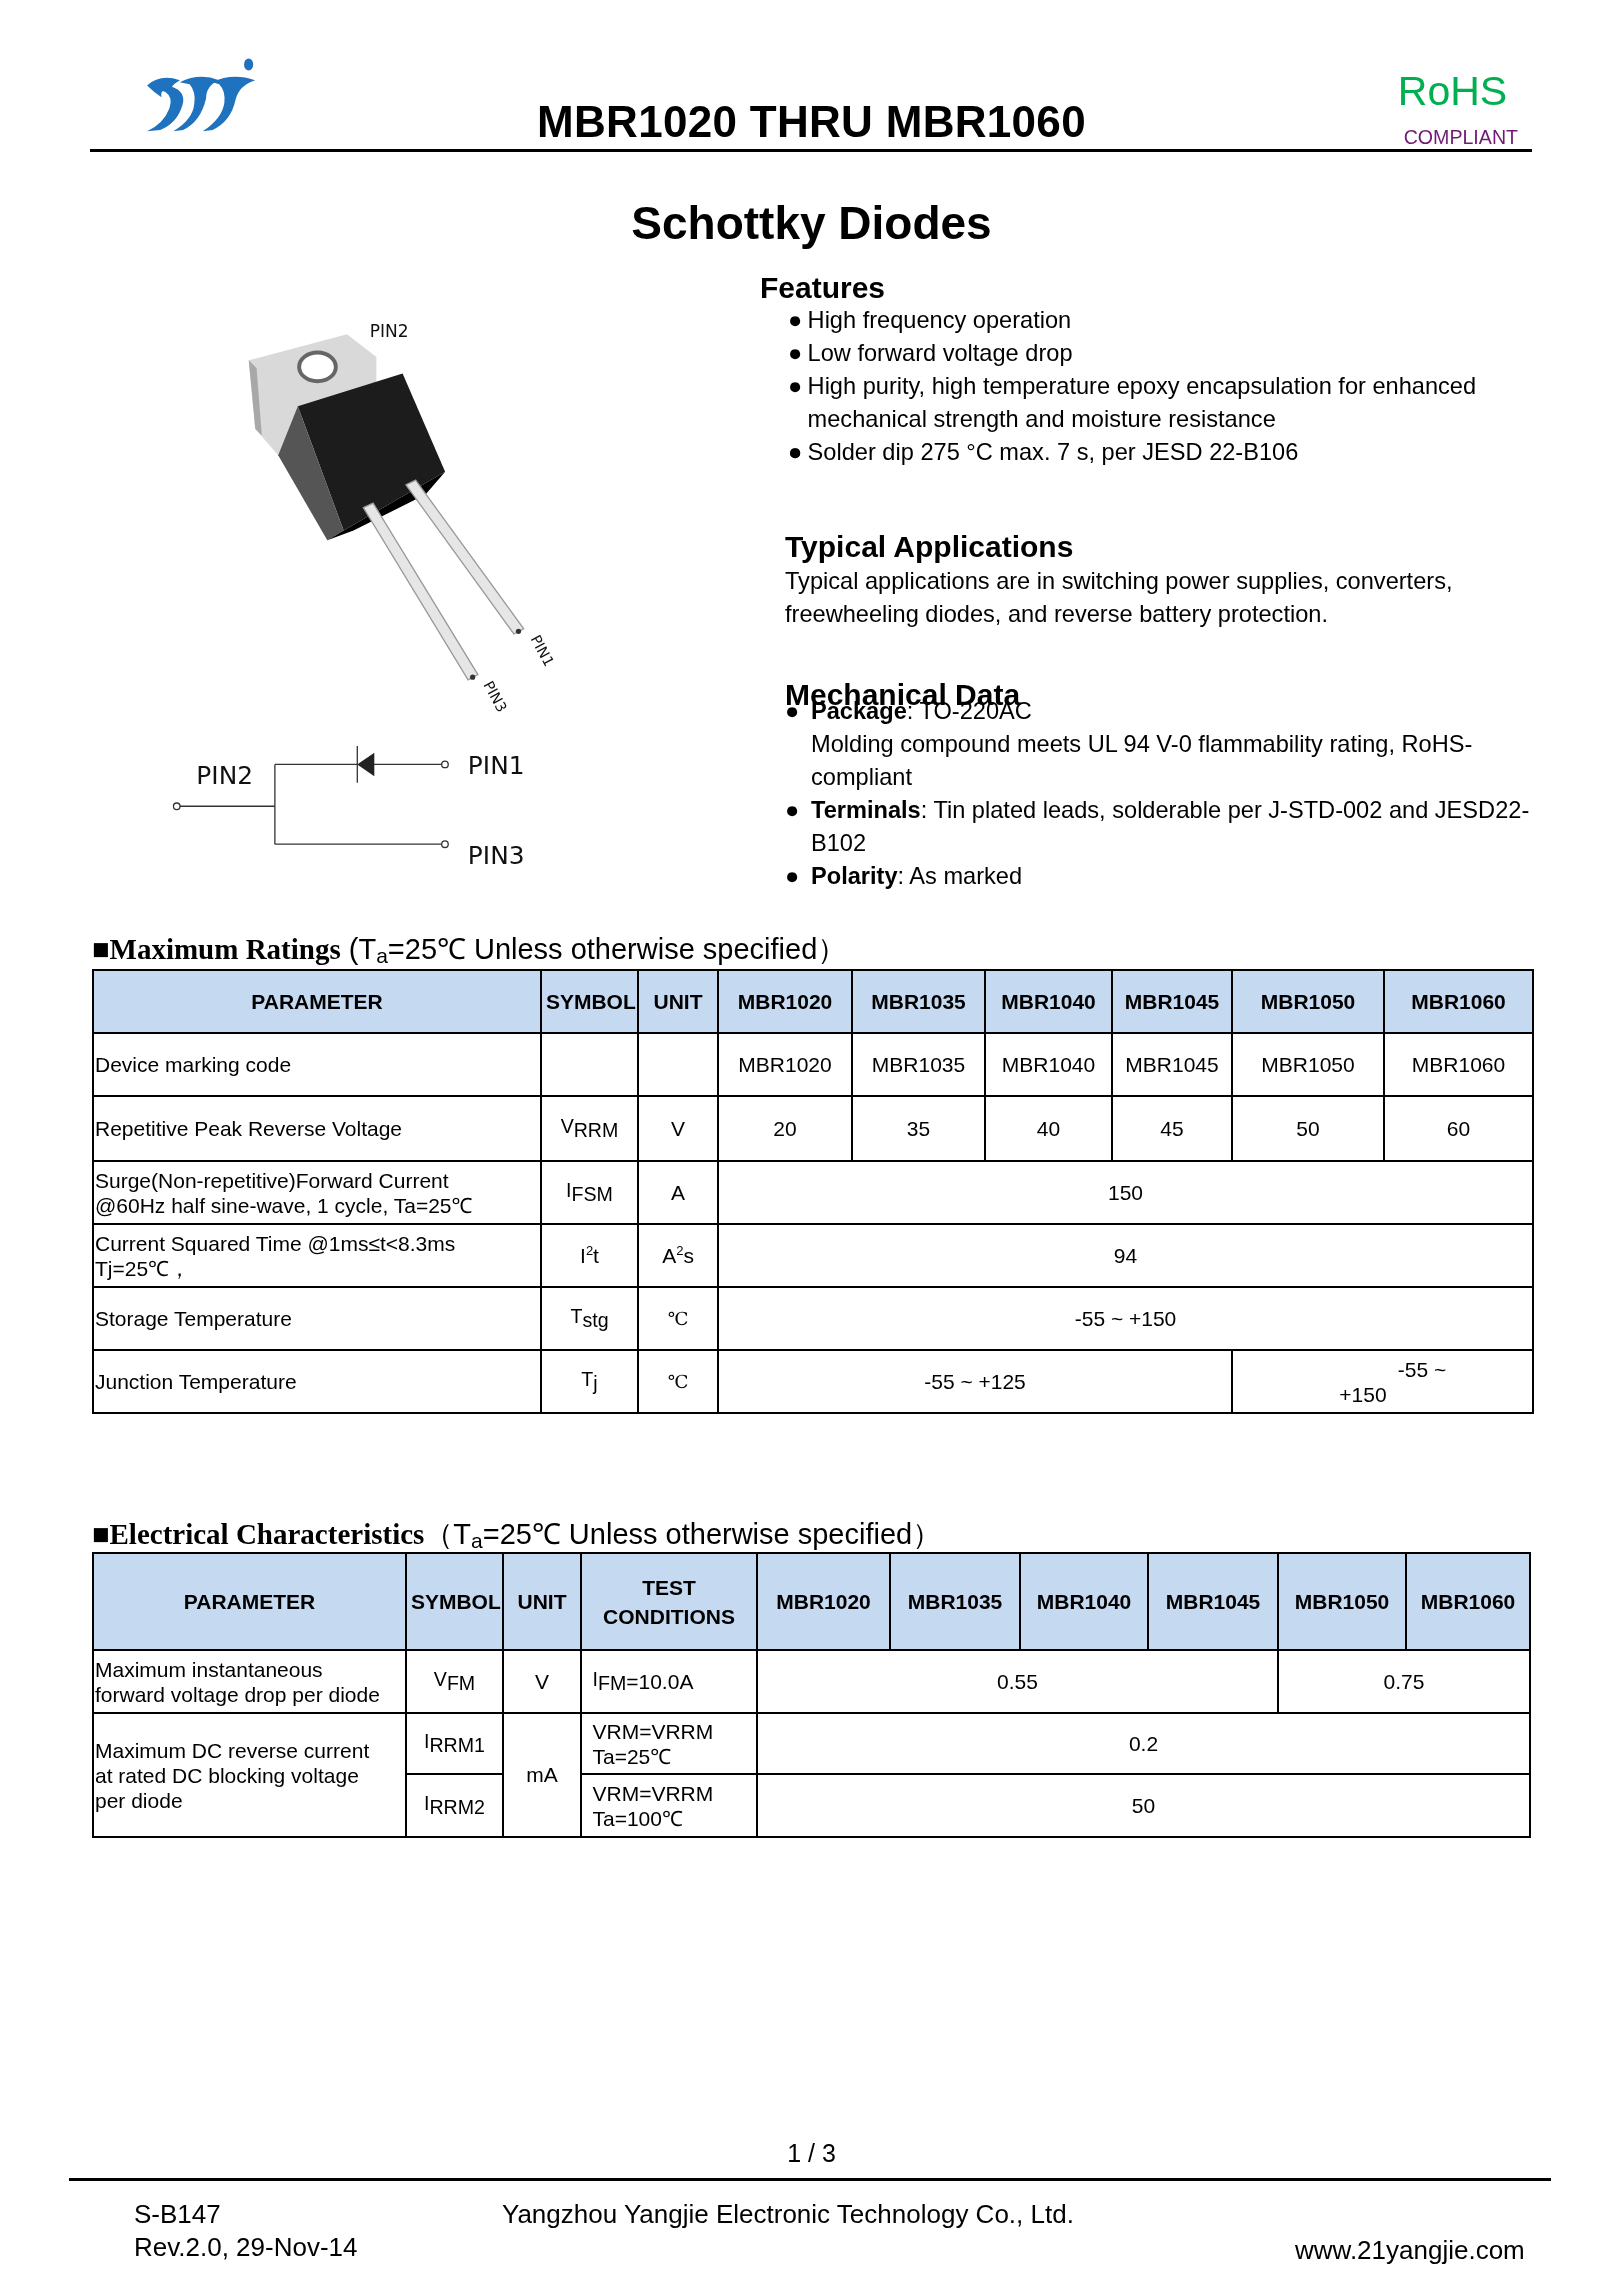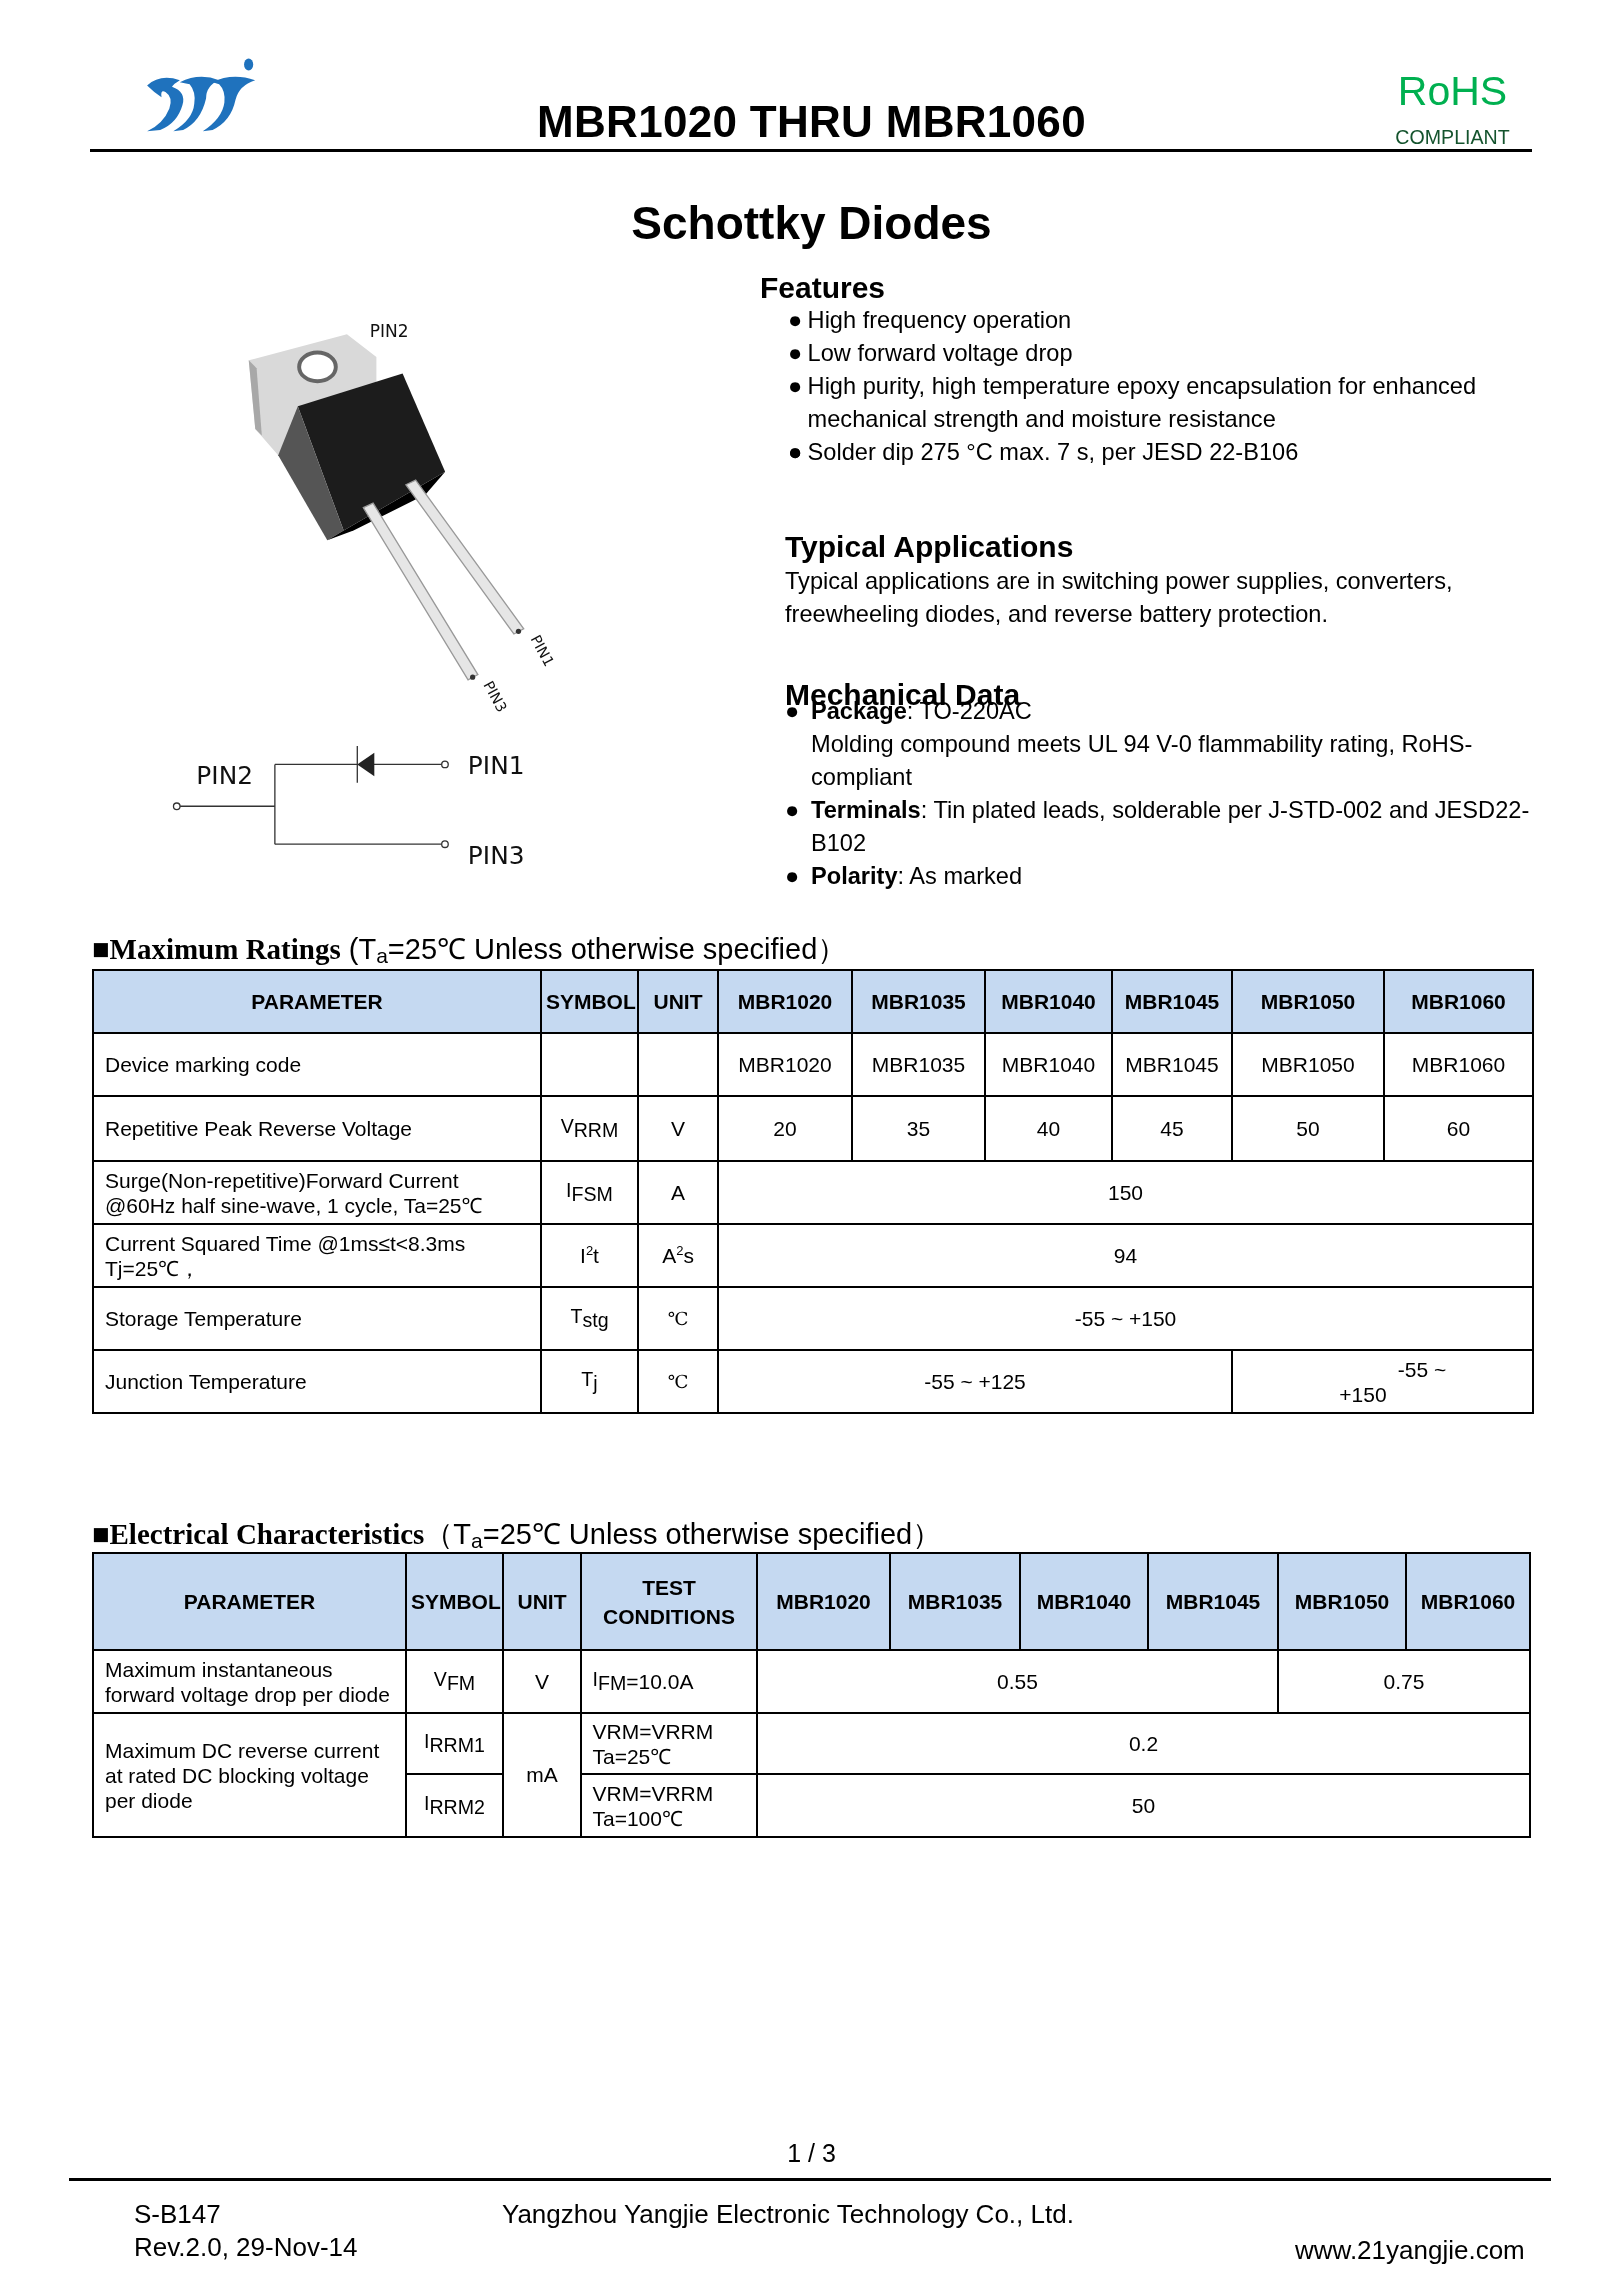--- a/index.html
+++ b/index.html
@@ -2,21 +2,21 @@
 <html style="font-size:10.5px"><head>
 <meta charset="utf-8">
 <style>
   html, body { margin:0; padding:0; background:#fff; }
   body { width:1623px; height:2295px; position:relative; overflow:hidden;
          font-family:"Liberation Sans", sans-serif; color:#000; }
   .abs { position:absolute; }
   #logo { left:134px; top:46px; width:131px; height:92px; }
   #doc-title { left:0; width:1623px; top:97px; text-align:center; font-weight:bold; font-size:44px; letter-spacing:0.3px; }
   #rohs { left:1387px; top:68px; width:131px; text-align:center; color:#00b050; font-size:41px; }
-  #rohs-sub { left:1387px; top:126px; width:131px; text-align:center; color:#14532d; font-size:19.6px; }
+  #rohs-sub { left:1387px; top:126px; width:131px; text-align:right; color:#701a75; font-size:19.6px; }
   #header-rule { left:90px; top:149px; width:1442px; height:3.3px; background:#000; }
   #subtitle { left:0; width:1623px; top:196px; text-align:center; font-weight:bold; font-size:46px; }
 
   .sec-h { font-weight:bold; font-size:30px; }
   .body-t { font-size:23.6px; line-height:33px; }
   #features-h { left:760px; top:271px;text-align:right; }
   #features-list { left:788px; top:304px; margin:0; padding:0; list-style:none; width:752px; }
   #features-list li { position:relative; padding-left:19.6px; }
   #features-list li .bul { position:absolute; left:0; }
   #apps-h { left:785px; top:530px; }
@@ -32,21 +32,21 @@
 
   .tbl-title { font-size:29px; white-space:nowrap; }
   .tbl-title b { font-weight:bold;font-family:Liberation Serif, serif; }
   .tbl-title .sub { font-size:21px; vertical-align:-3.9px; }
   #mr-title { left:92px; top:928px; }
   #ec-title { left:92px; top:1513px; }
 
   table.dt { position:absolute; border-collapse:collapse; table-layout:fixed; font-size:21px; }
   table.dt td, table.dt th { border:2px solid #000; padding:0 3.9px; text-align:center; vertical-align:middle; }
   table.dt th { background:#c5d9f1; font-weight:bold; font-size:21px; }
-  table.dt td.lft { text-align:left; padding-left:11px; line-height:25px; }
+  table.dt td.lft { text-align:left; padding-left:1px; line-height:25px; }
   .sym .s1 { font-size:19.6px; vertical-align:3.3px; }
   .sym .s2 { font-size:19.6px;margin-top:21px; }
   .deg { font-family:"DejaVu Serif", serif; font-size:18.3px; }
   #max-ratings { left:92px; top:969px; width:1440px; }
   #elec-char { left:92px; top:1552px; width:1437px; }
   .wrapcell { line-height:25px; }
 
   #page-num { left:0; width:1623px; top:2139px; text-align:center; font-size:25px; }
   #footer-rule { left:69px; top:2178px; width:1482px; height:3.3px; background:#000; }
   #f-code { left:134px; top:2199px; font-size:26px; }

